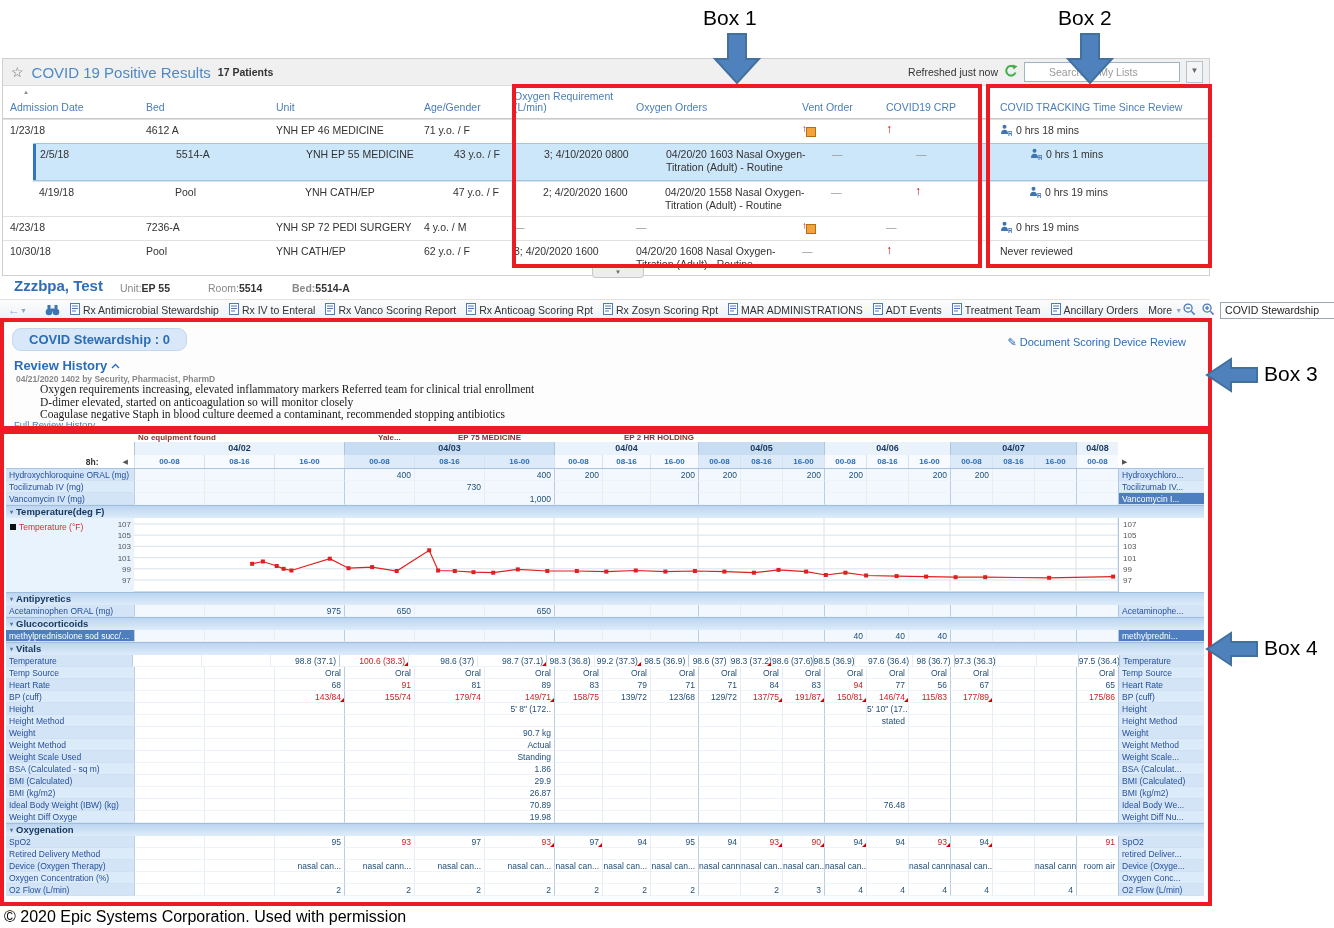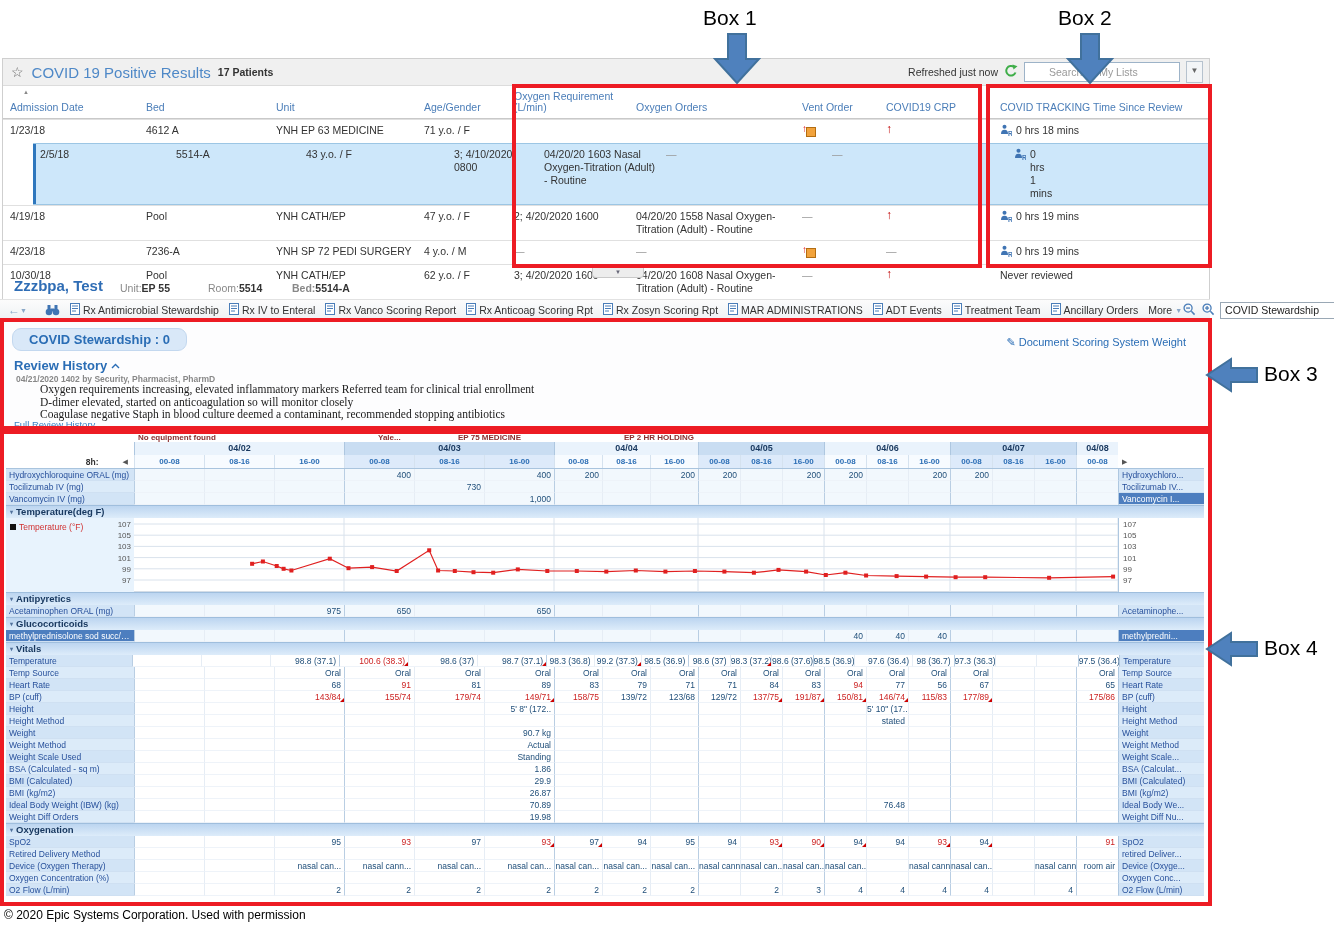--- a/index.html
+++ b/index.html
@@ -76,21 +76,21 @@
   
   #fs-graph{display:flex;height:74px;}
   #fs-glegend{width:128px;box-sizing:border-box;background:#e8f3fd;position:relative;}
   .gleg{position:absolute;left:4px;top:4px;color:#d03030;font-size:8.5px;}
   .gleg .sq{display:inline-block;width:6px;height:6px;background:#111;margin-right:3px;}
   .gtickL{position:absolute;right:3px;color:#555;font-size:8px;transform:translateY(-50%);}
   #fs-plot{position:relative;width:984px;background:#fff;border-bottom:1px solid #d4dde7;}
   #fs-gright{width:86px;box-sizing:border-box;position:relative;border-left:1px solid #aec7e0;background:#fff;}
   .gtickR{position:absolute;left:4px;color:#555;font-size:8px;transform:translateY(-50%);}
   
-  #footer{position:absolute;left:4px;top:908px;font-size:12px;color:#000;}
+  #footer{position:absolute;left:4px;top:908px;font-size:16px;color:#000;}
   input::placeholder{color:#999;}
 </style>
 </head>
 <body>
 
 <div id="canvas">
 
   <div id="plist">
     <div id="plist-head">
       <span class="pl-star">☆</span>
@@ -116,21 +116,21 @@
         <div class="cell">Vent Order</div>
         <div class="cell">COVID19 CRP</div>
         <div class="cell"></div>
         <div class="cell">COVID TRACKING Time Since Review</div>
       </div>
     <span class="sortmark" style="left:20px;top:30px;">▲</span>
     <div id="plist-rows">
         <div class="pl-grid pl-row" style="min-height: 22px;">
           <div class="cell">1/23/18</div>
           <div class="cell">4612 A</div>
-          <div class="cell">YNH EP 63 MEDICINE</div>
+          <div class="cell">YNH EP 46 MEDICINE</div>
           <div class="cell">71 y.o. / F</div>
           <div class="cell"></div>
           <div class="cell"></div>
           <div class="cell">
             <span class="vent-ico">
               <span class="vent-sq"></span>
               <span class="vent-ar">↑</span>
             </span>
           </div>
           <div class="cell">
@@ -142,40 +142,41 @@
                 <circle cx="4.5" cy="2.8" r="2" fill="#3f74b3"></circle>
                 <path d="M1 10 Q1 5.8 4.5 5.8 Q8 5.8 8 10 Z" fill="#3f74b3"></path>
                 <text x="8" y="11.5" font-size="6.5" fill="#3f74b3" font-weight="bold">R</text>
               </svg></span>
             <span>0 hrs 18 mins</span>
           </div>
         </div>
         <div class="pl-grid pl-row sel" style="min-height: 36px; margin-left: 30px;">
           <div class="cell">2/5/18</div>
           <div class="cell">5514-A</div>
+          <div class="cell">YNH EP 55 MEDICINE</div>
           <div class="cell">43 y.o. / F</div>
           <div class="cell">3; 4/10/2020 0800</div>
           <div class="cell">04/20/20 1603 Nasal Oxygen-Titration (Adult) - Routine</div>
           <div class="cell">
             <span class="dash">—</span>
           </div>
           <div class="cell">
             <span class="dash">—</span>
           </div>
           <div class="cell"></div>
           <div class="cell rev-cell">
             <span><svg width="12" height="12" viewBox="0 0 12 12">
                 <circle cx="4.5" cy="2.8" r="2" fill="#3f74b3"></circle>
                 <path d="M1 10 Q1 5.8 4.5 5.8 Q8 5.8 8 10 Z" fill="#3f74b3"></path>
                 <text x="8" y="11.5" font-size="6.5" fill="#3f74b3" font-weight="bold">R</text>
               </svg></span>
             <span>0 hrs 1 mins</span>
           </div>
         </div>
-        <div class="pl-grid pl-row" style="min-height: 34px;">
+        <div class="pl-grid pl-row" style="min-height: 34px; margin-left: 29px;">
           <div class="cell">4/19/18</div>
           <div class="cell">Pool</div>
           <div class="cell">YNH CATH/EP</div>
           <div class="cell">47 y.o. / F</div>
           <div class="cell">2; 4/20/2020 1600</div>
           <div class="cell">04/20/20 1558 Nasal Oxygen-Titration (Adult) - Routine</div>
           <div class="cell">
             <span class="dash">—</span>
           </div>
           <div class="cell">
@@ -372,21 +373,21 @@
       <span style="position:relative;display:inline-flex;align-items:center;">
         <input class="tb-search" value="COVID Stewardship" style="">
 
       </span>
 
     </span>
   </div>
 
   <div id="steward">
     <span class="cs-pill">COVID Stewardship : 0</span>
-    <span class="cs-doclink"><span>✎ </span><span>Document Scoring System Weight</span></span>
+    <span class="cs-doclink"><span>✎ </span><span>Document Scoring Device Review</span></span>
     <span class="cs-rh">
       <span>Review History</span>
       <span><svg width="9" height="7">
             <polyline points="1,5 4.5,1.5 8,5" fill="none" stroke="#2a6db5" stroke-width="1.4"></polyline>
           </svg></span>
     </span>
     <span class="cs-meta">04/21/2020 1402 by Security, Pharmacist, PharmD</span>
     <div class="cs-lines" id="cs-lines">
         <div>Oxygen requirements increasing, elevated inflammatory markers Referred team for clinical trial enrollment</div>
         <div>D-dimer elevated, started on anticoagulation so will monitor closely</div>
@@ -942,21 +943,21 @@
             <div class="fs-cell gs" style="width: 42px;"></div>
             <div class="fs-cell" style="width: 42px;">76.48</div>
             <div class="fs-cell" style="width: 42px;"></div>
             <div class="fs-cell gs" style="width: 42px;"></div>
             <div class="fs-cell" style="width: 42px;"></div>
             <div class="fs-cell" style="width: 42px;"></div>
             <div class="fs-cell gs" style="width: 42px;"></div>
             <div class="fs-rlab">Ideal Body We...</div>
           </div>
           <div class="fs-row">
-            <div class="fs-lab">Weight Diff Orders</div>
+            <div class="fs-lab">Weight Diff Oxyge</div>
             <div class="fs-cell gs" style="width: 70px;"></div>
             <div class="fs-cell" style="width: 70px;"></div>
             <div class="fs-cell" style="width: 70px;"></div>
             <div class="fs-cell gs" style="width: 70px;"></div>
             <div class="fs-cell" style="width: 70px;"></div>
             <div class="fs-cell" style="width: 70px;">19.98</div>
             <div class="fs-cell gs" style="width: 48px;"></div>
             <div class="fs-cell" style="width: 48px;"></div>
             <div class="fs-cell" style="width: 48px;"></div>
             <div class="fs-cell gs" style="width: 42px;"></div>

